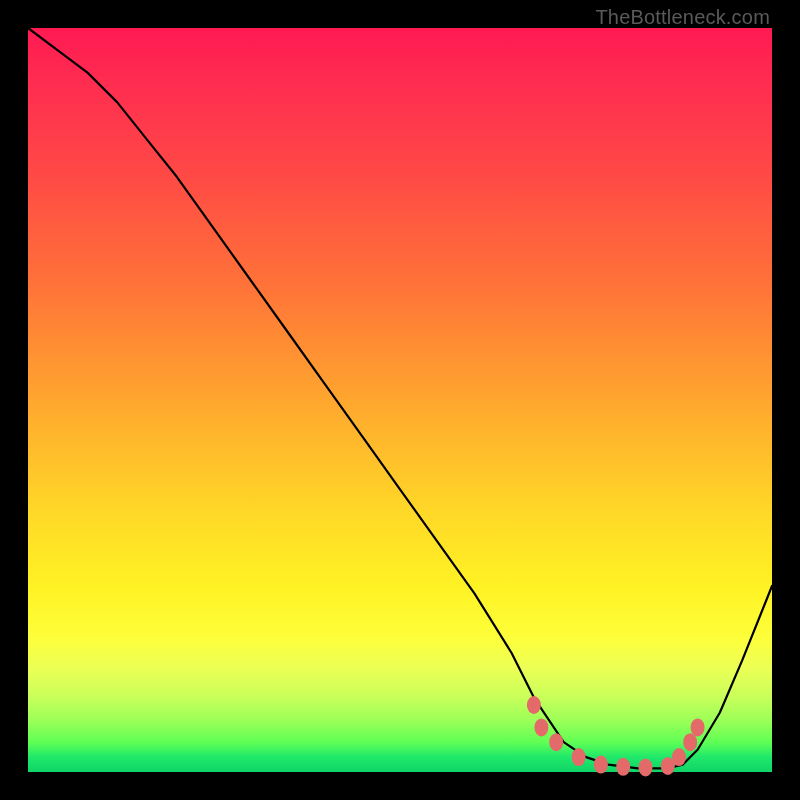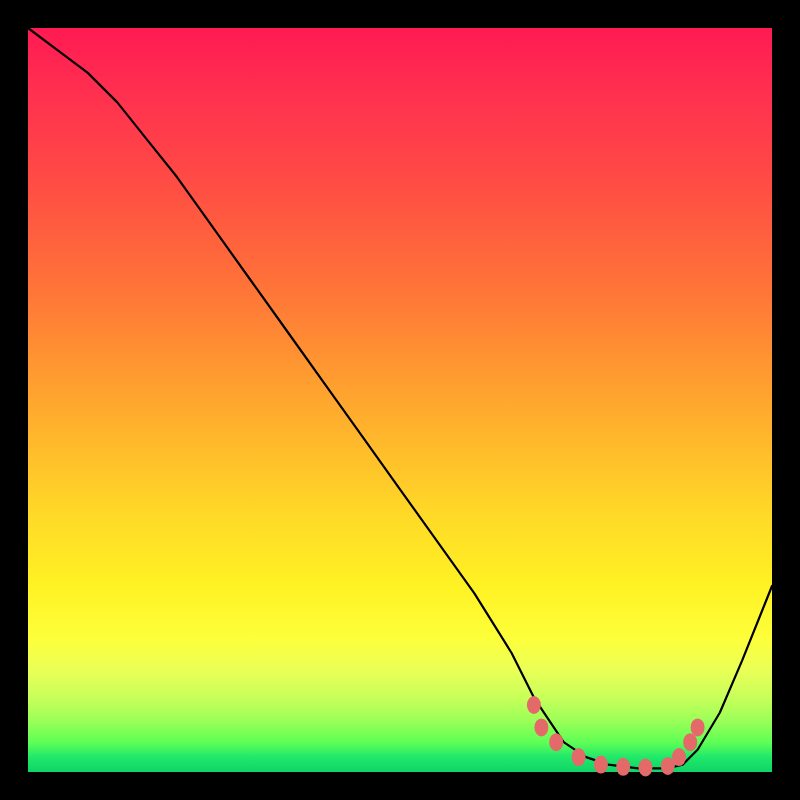--- a/index.html
+++ b/index.html
@@ -70,20 +70,21 @@
   .markers circle,
   .markers ellipse {
     fill: #e46a6a;
     stroke: none;
   }
 </style>
 </head>
 <body>
 
 <div class="frame">
+  <div class="attribution">TheBottleneck.com</div>
 
   <div class="plot-area">
     <svg class="curve" viewBox="0 0 744 744">
 
       <path d="M0.0 0.0 L29.8 22.3 L59.5 44.6 L89.3 74.4 L119.0 111.6 L148.8 148.8 L186.0 200.9 L223.2 253.0 L260.4 305.0 L297.6 357.1 L334.8 409.2 L372.0 461.3 L409.2 513.4 L446.4 565.4 L483.6 625.0 L505.9 669.6 L520.8 691.9 L535.7 714.2 L558.0 729.1 L580.3 736.6 L610.1 740.3 L639.8 740.3 L654.7 736.6 L669.6 721.7 L691.9 684.5 L714.2 632.4 L744.0 558.0"></path>
       <g class="markers">
           <ellipse cx="505.9" cy="677.0" rx="7" ry="9"></ellipse>
           <ellipse cx="513.4" cy="699.4" rx="7" ry="9"></ellipse>
           <ellipse cx="528.2" cy="714.2" rx="7" ry="9"></ellipse>
           <ellipse cx="550.6" cy="729.1" rx="7" ry="9"></ellipse>

